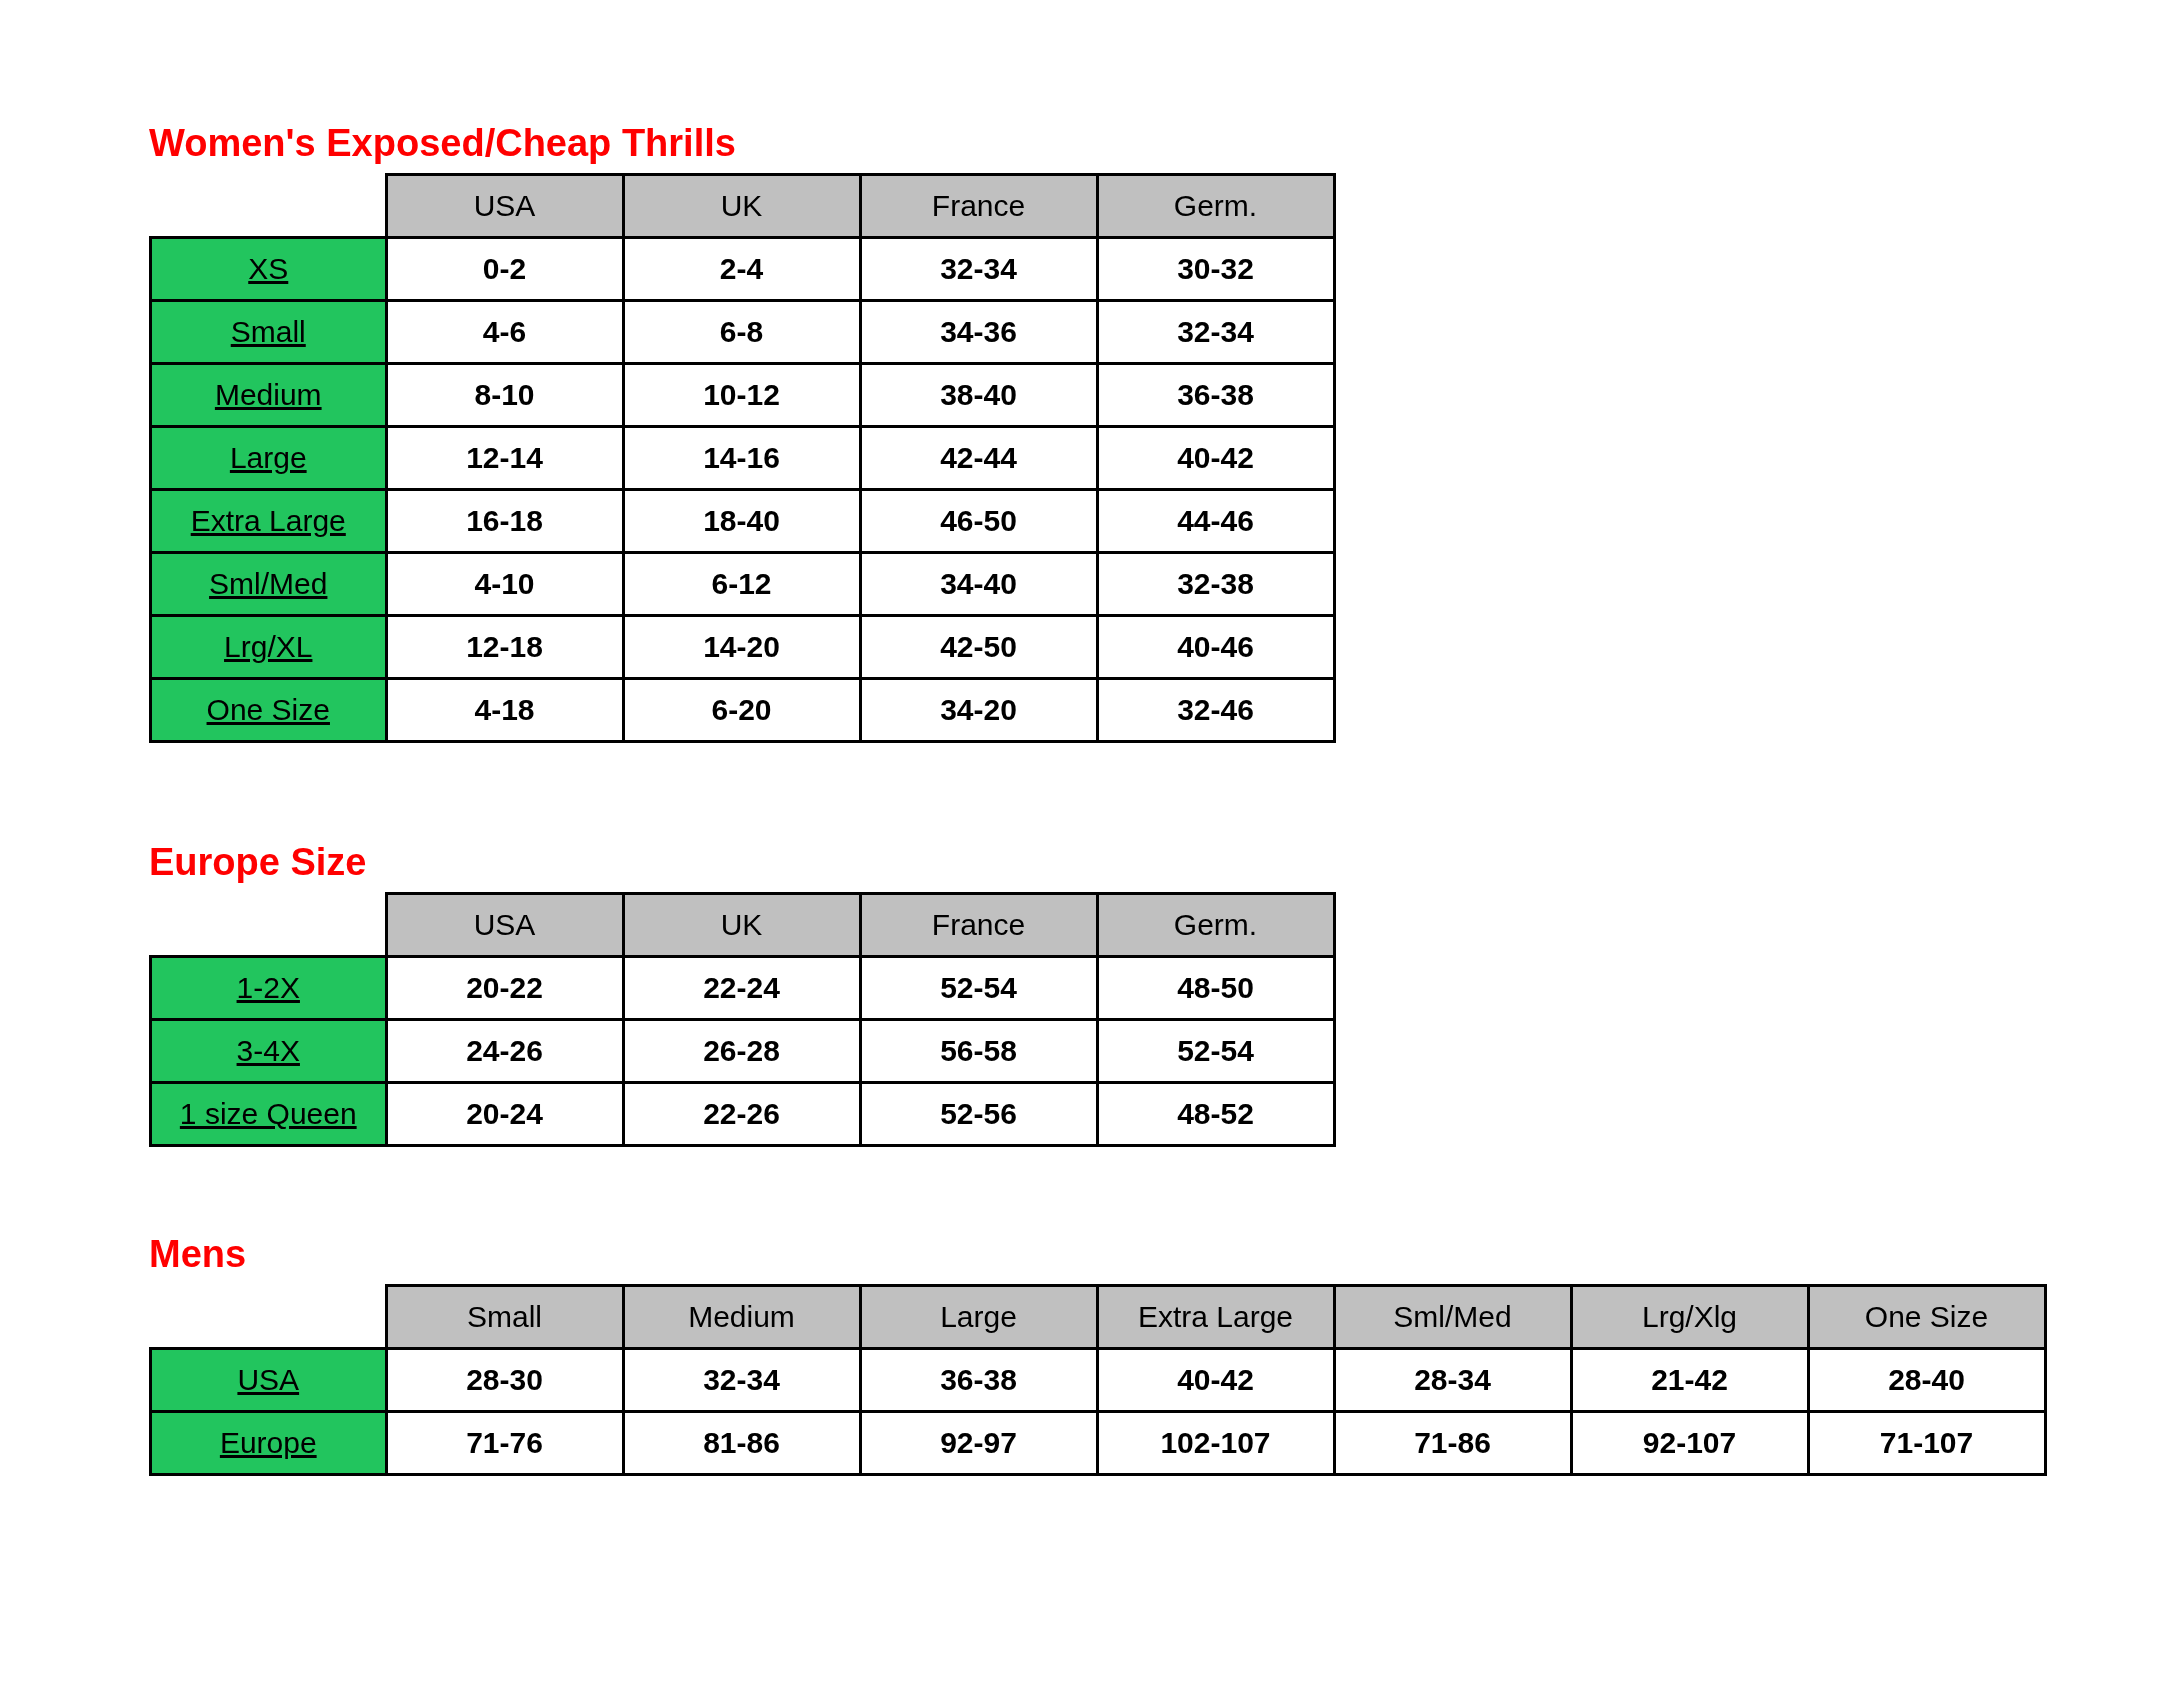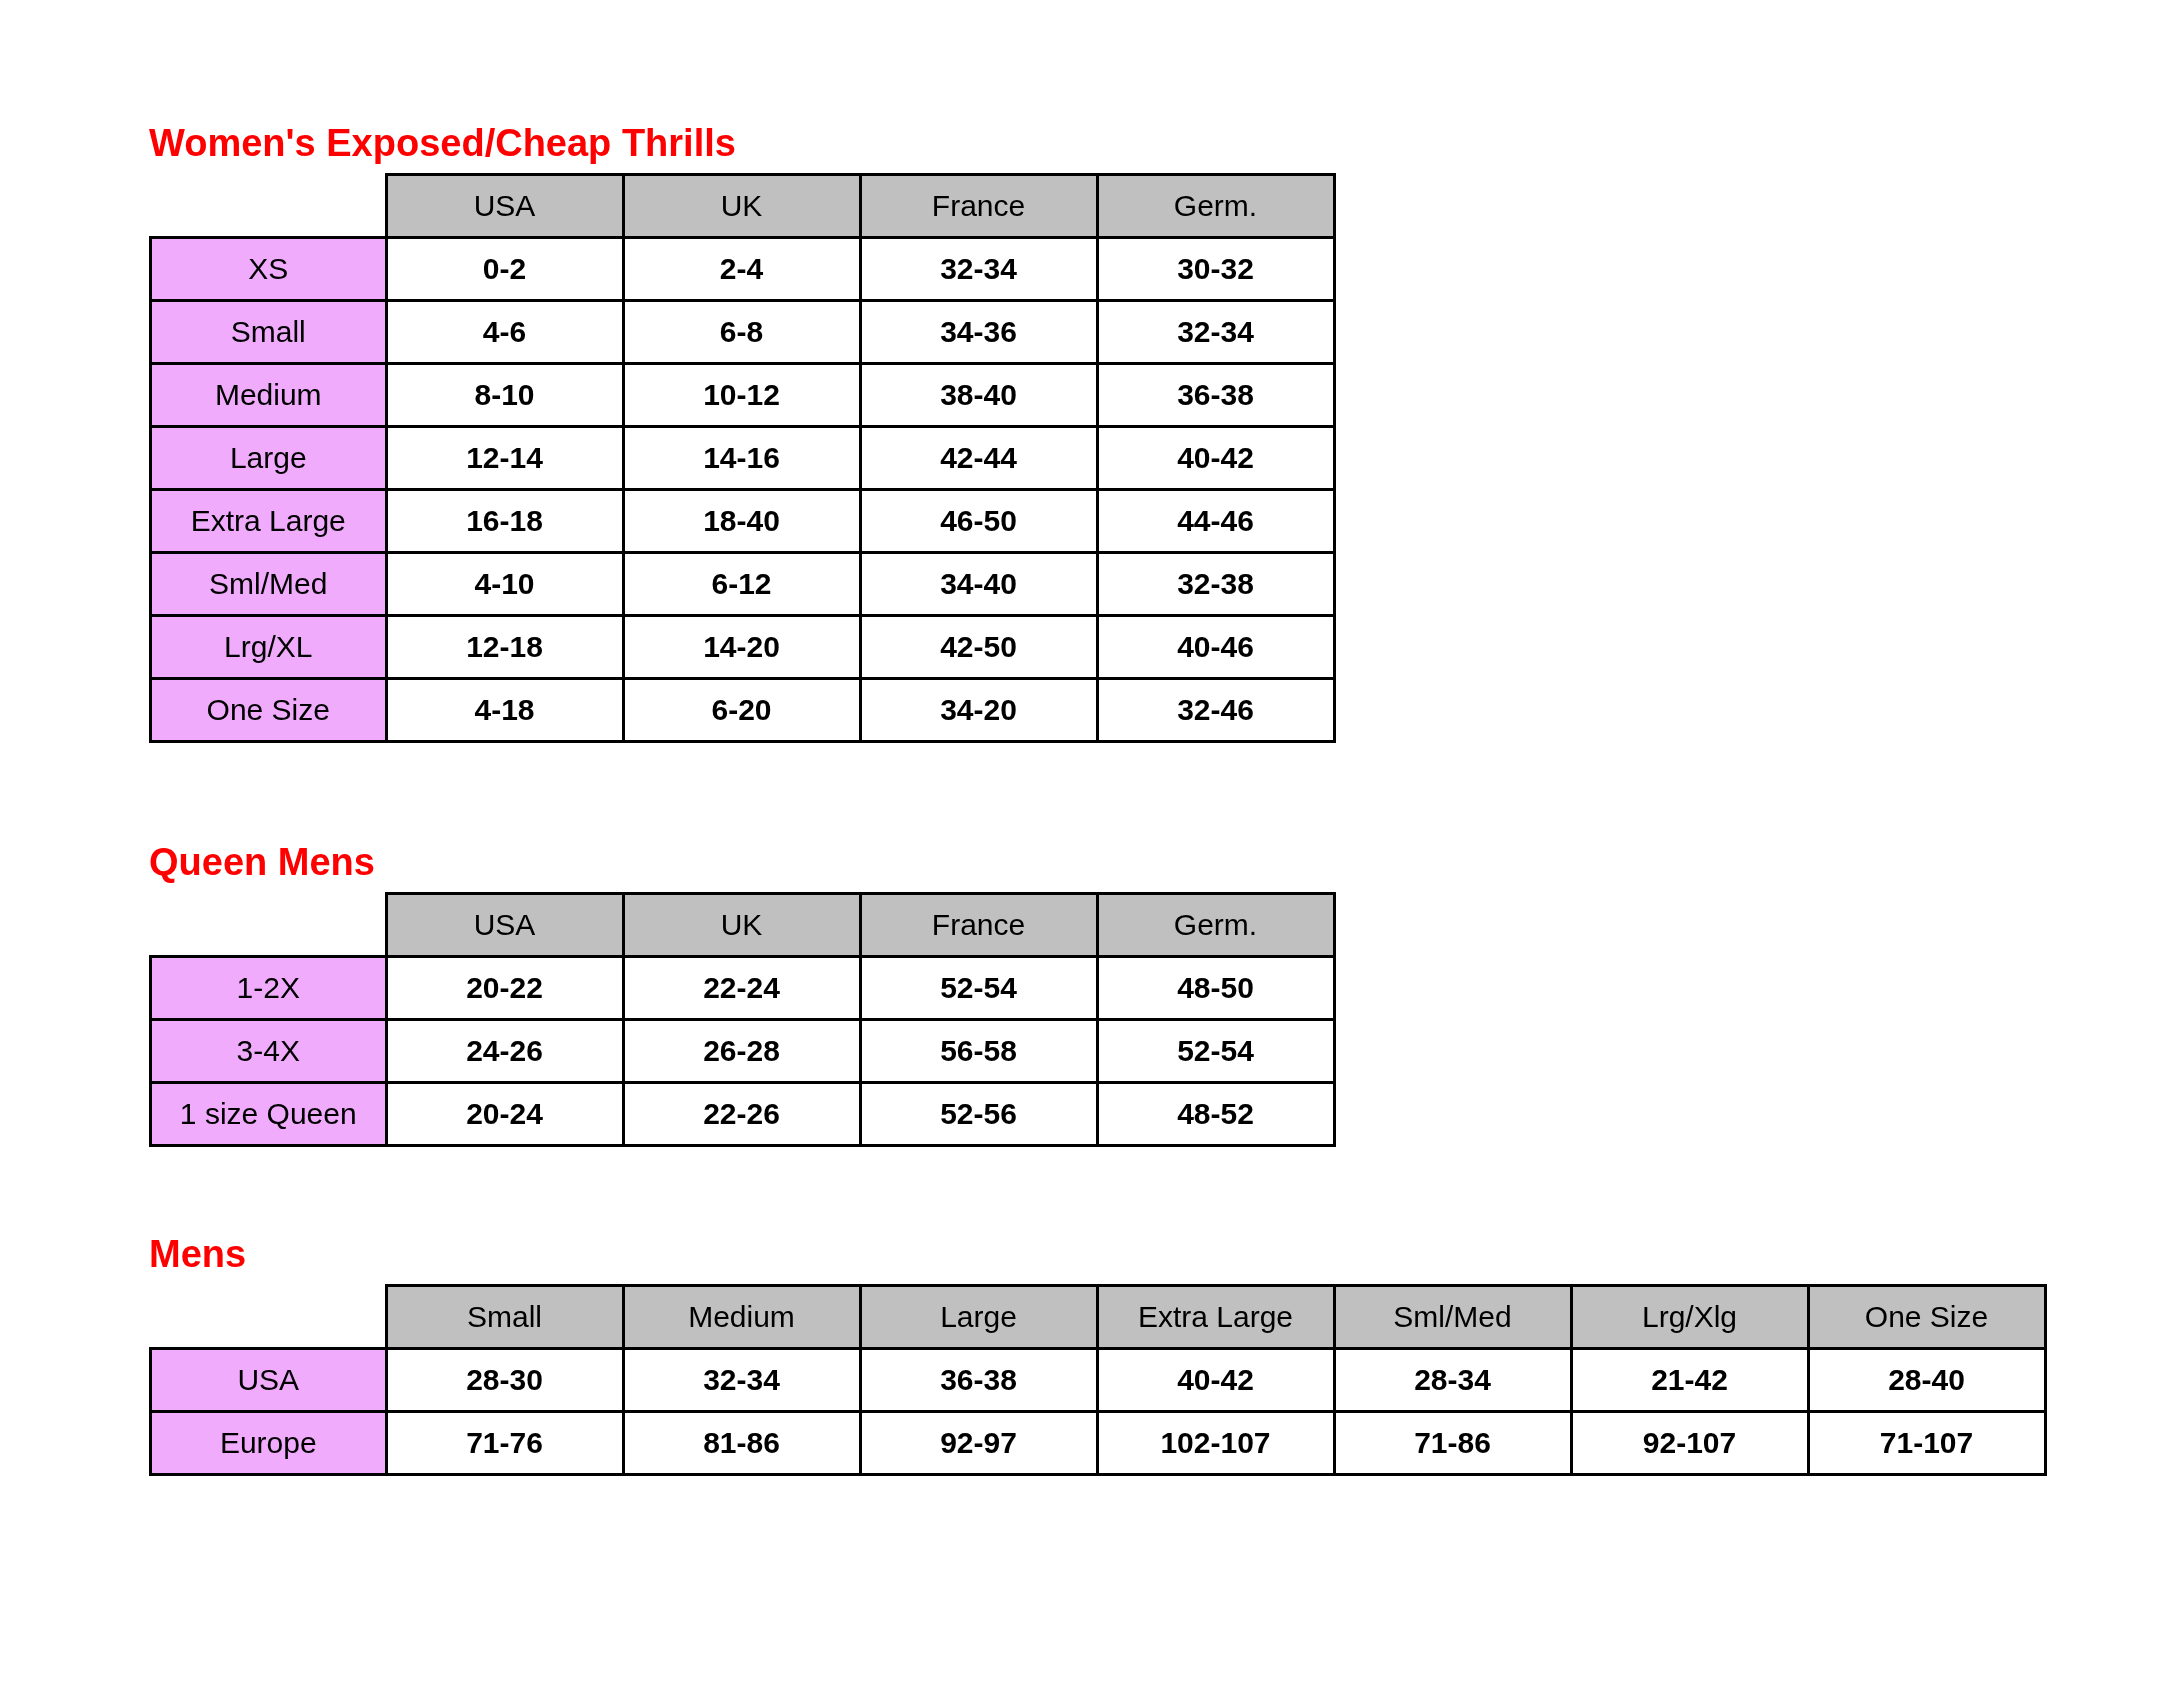--- a/index.html
+++ b/index.html
@@ -48,21 +48,22 @@
     white-space: nowrap;
   }
   table.size-table th.corner {
     border: none;
     background: transparent;
   }
   table.size-table th.col-header {
     background: #C0C0C0;
   }
   table.size-table th.row-label {
-    background: #f0abfc;
+    background: #22c55e;
+    text-decoration: underline;
   }
   table.size-table td.cell {
     background: #FFFFFF;
     font-weight: bold;
   }
 </style>
 </head>
 <body>
 
 <div class="sheet">
@@ -134,21 +135,21 @@
             <td class="cell">4-18</td>
             <td class="cell">6-20</td>
             <td class="cell">34-20</td>
             <td class="cell">32-46</td>
           </tr>
         </tbody>
       </table>
   </section>
 
   <section class="table-block queen">
-    <h2 class="table-title">Queen Mens</h2>
+    <h2 class="table-title">Europe Size</h2>
     <table class="size-table" style="width: 1168px;">
         <thead>
           <tr>
             <th class="corner"></th>
             <th class="col-header">USA</th>
             <th class="col-header">UK</th>
             <th class="col-header">France</th>
             <th class="col-header">Germ.</th>
           </tr>
         </thead>

